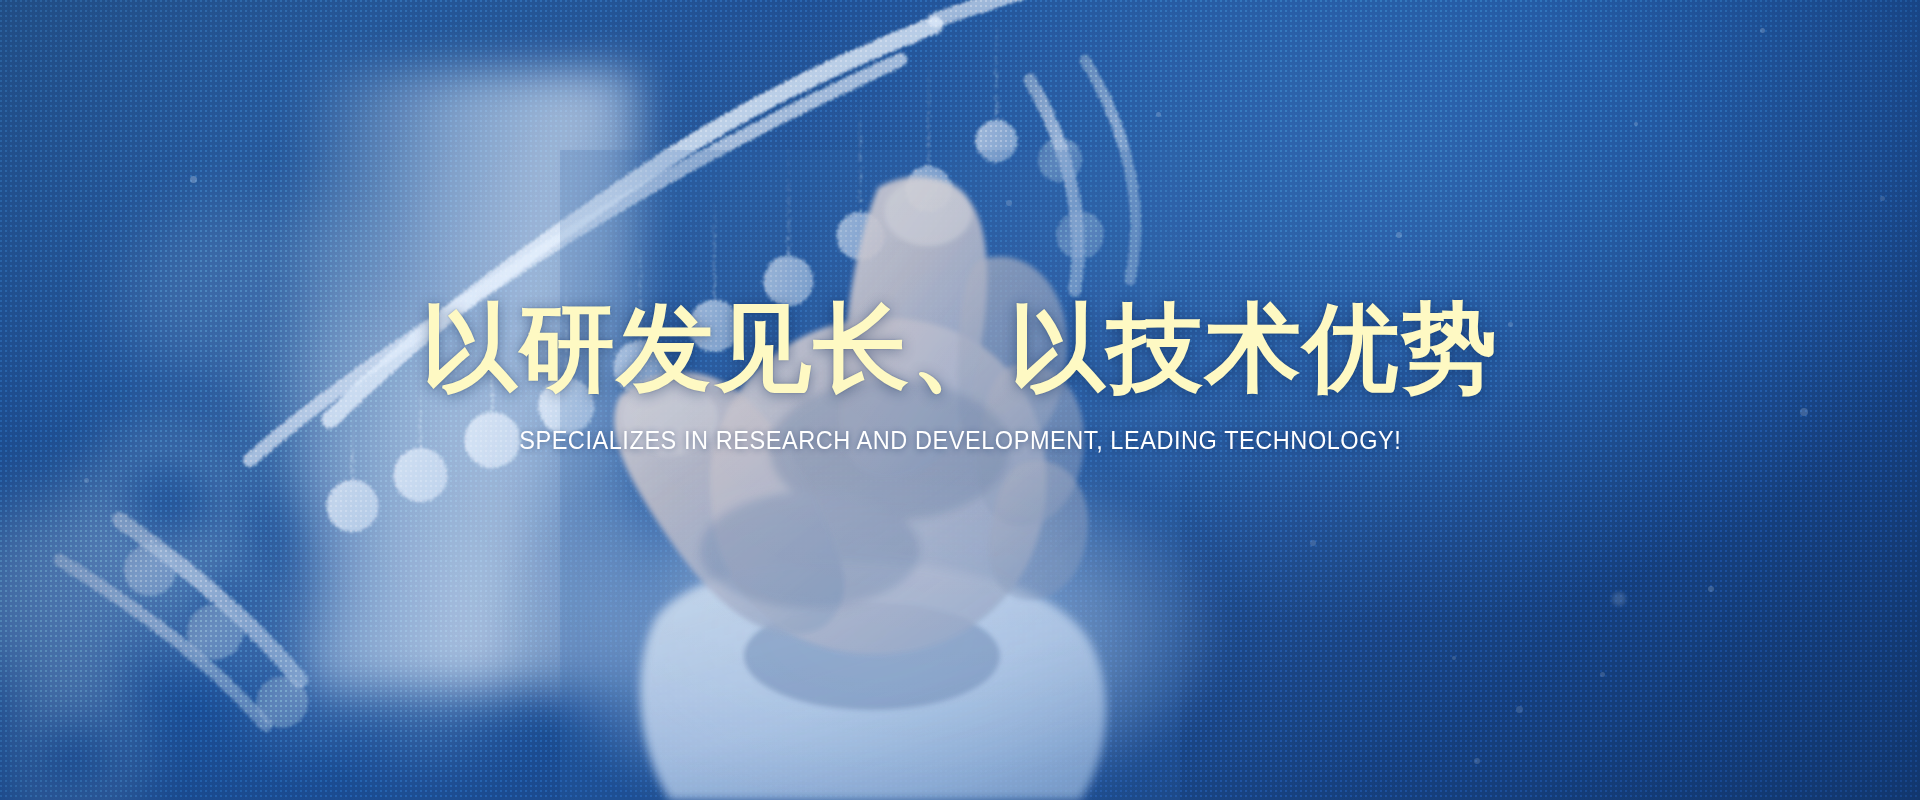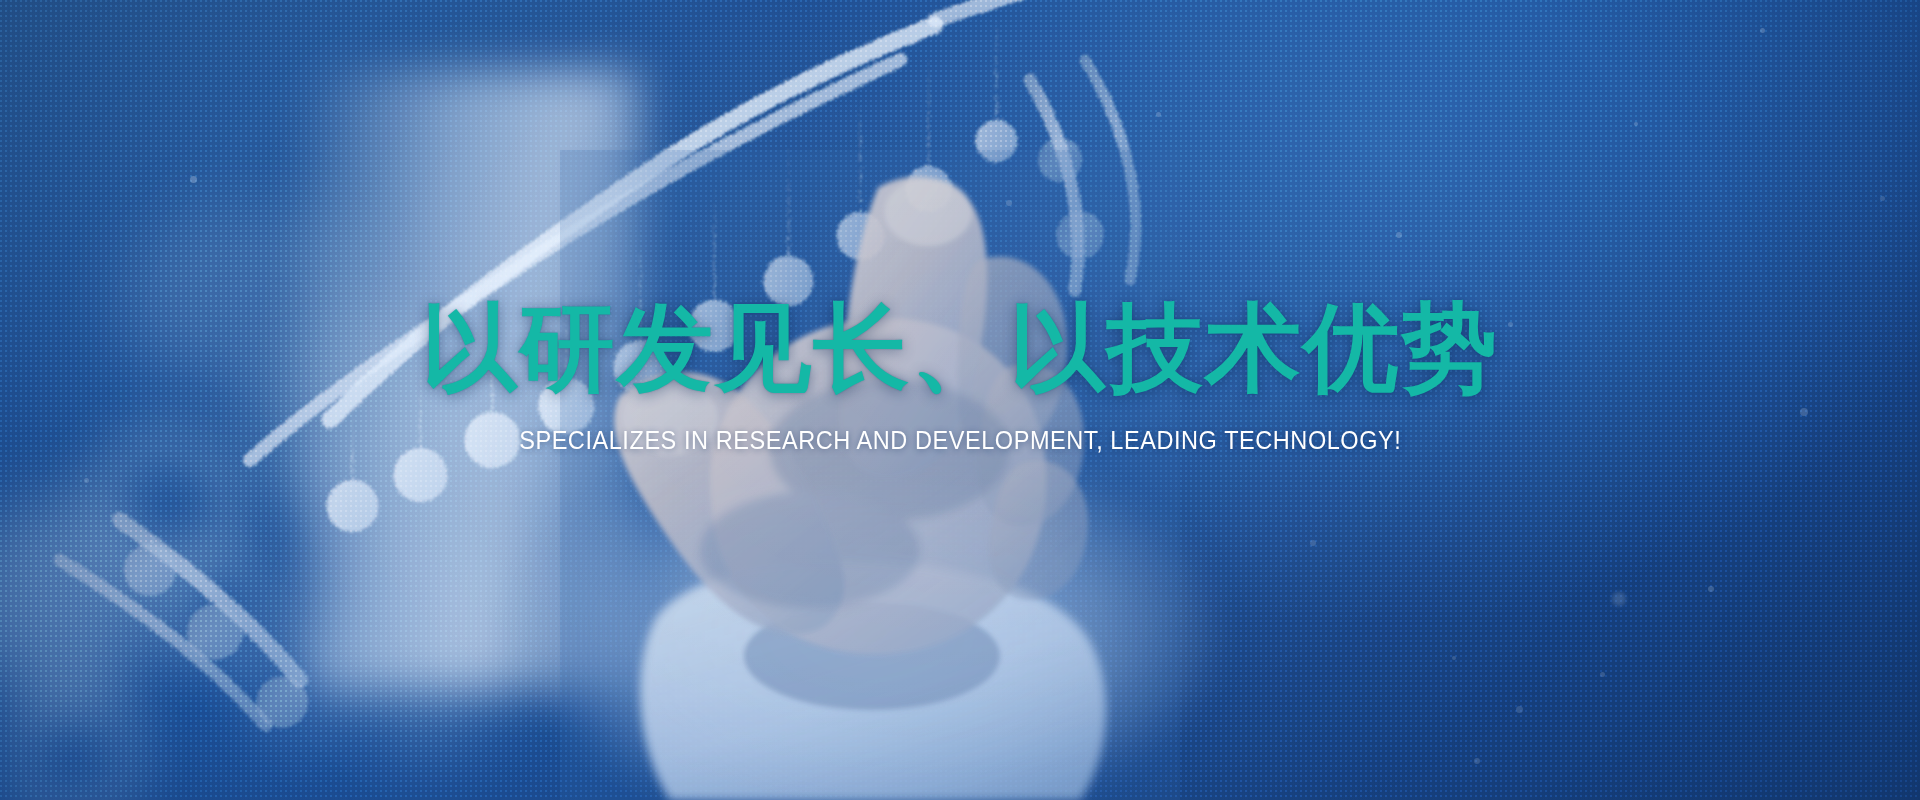--- a/index.html
+++ b/index.html
@@ -109,21 +109,21 @@
     left:0; top:0;
     width:1920px; height:800px;
     display:flex; flex-direction:column;
     align-items:center; justify-content:flex-start;
   }
   .headline {
     margin-top:296px;
     font-size:96px;
     line-height:1.08;
     font-weight:700;
-    color:#14b8a6;
+    color:#fef9c3;
     letter-spacing:2px;
     white-space:nowrap;
     text-shadow:0 2px 14px rgba(12,38,82,0.45), 0 0 2px rgba(20,50,100,0.35);
   }
   .subtitle {
     margin-top:26px;
     font-size:25px;
     font-weight:300;
     color:#ffffff;
     letter-spacing:0.6px;

